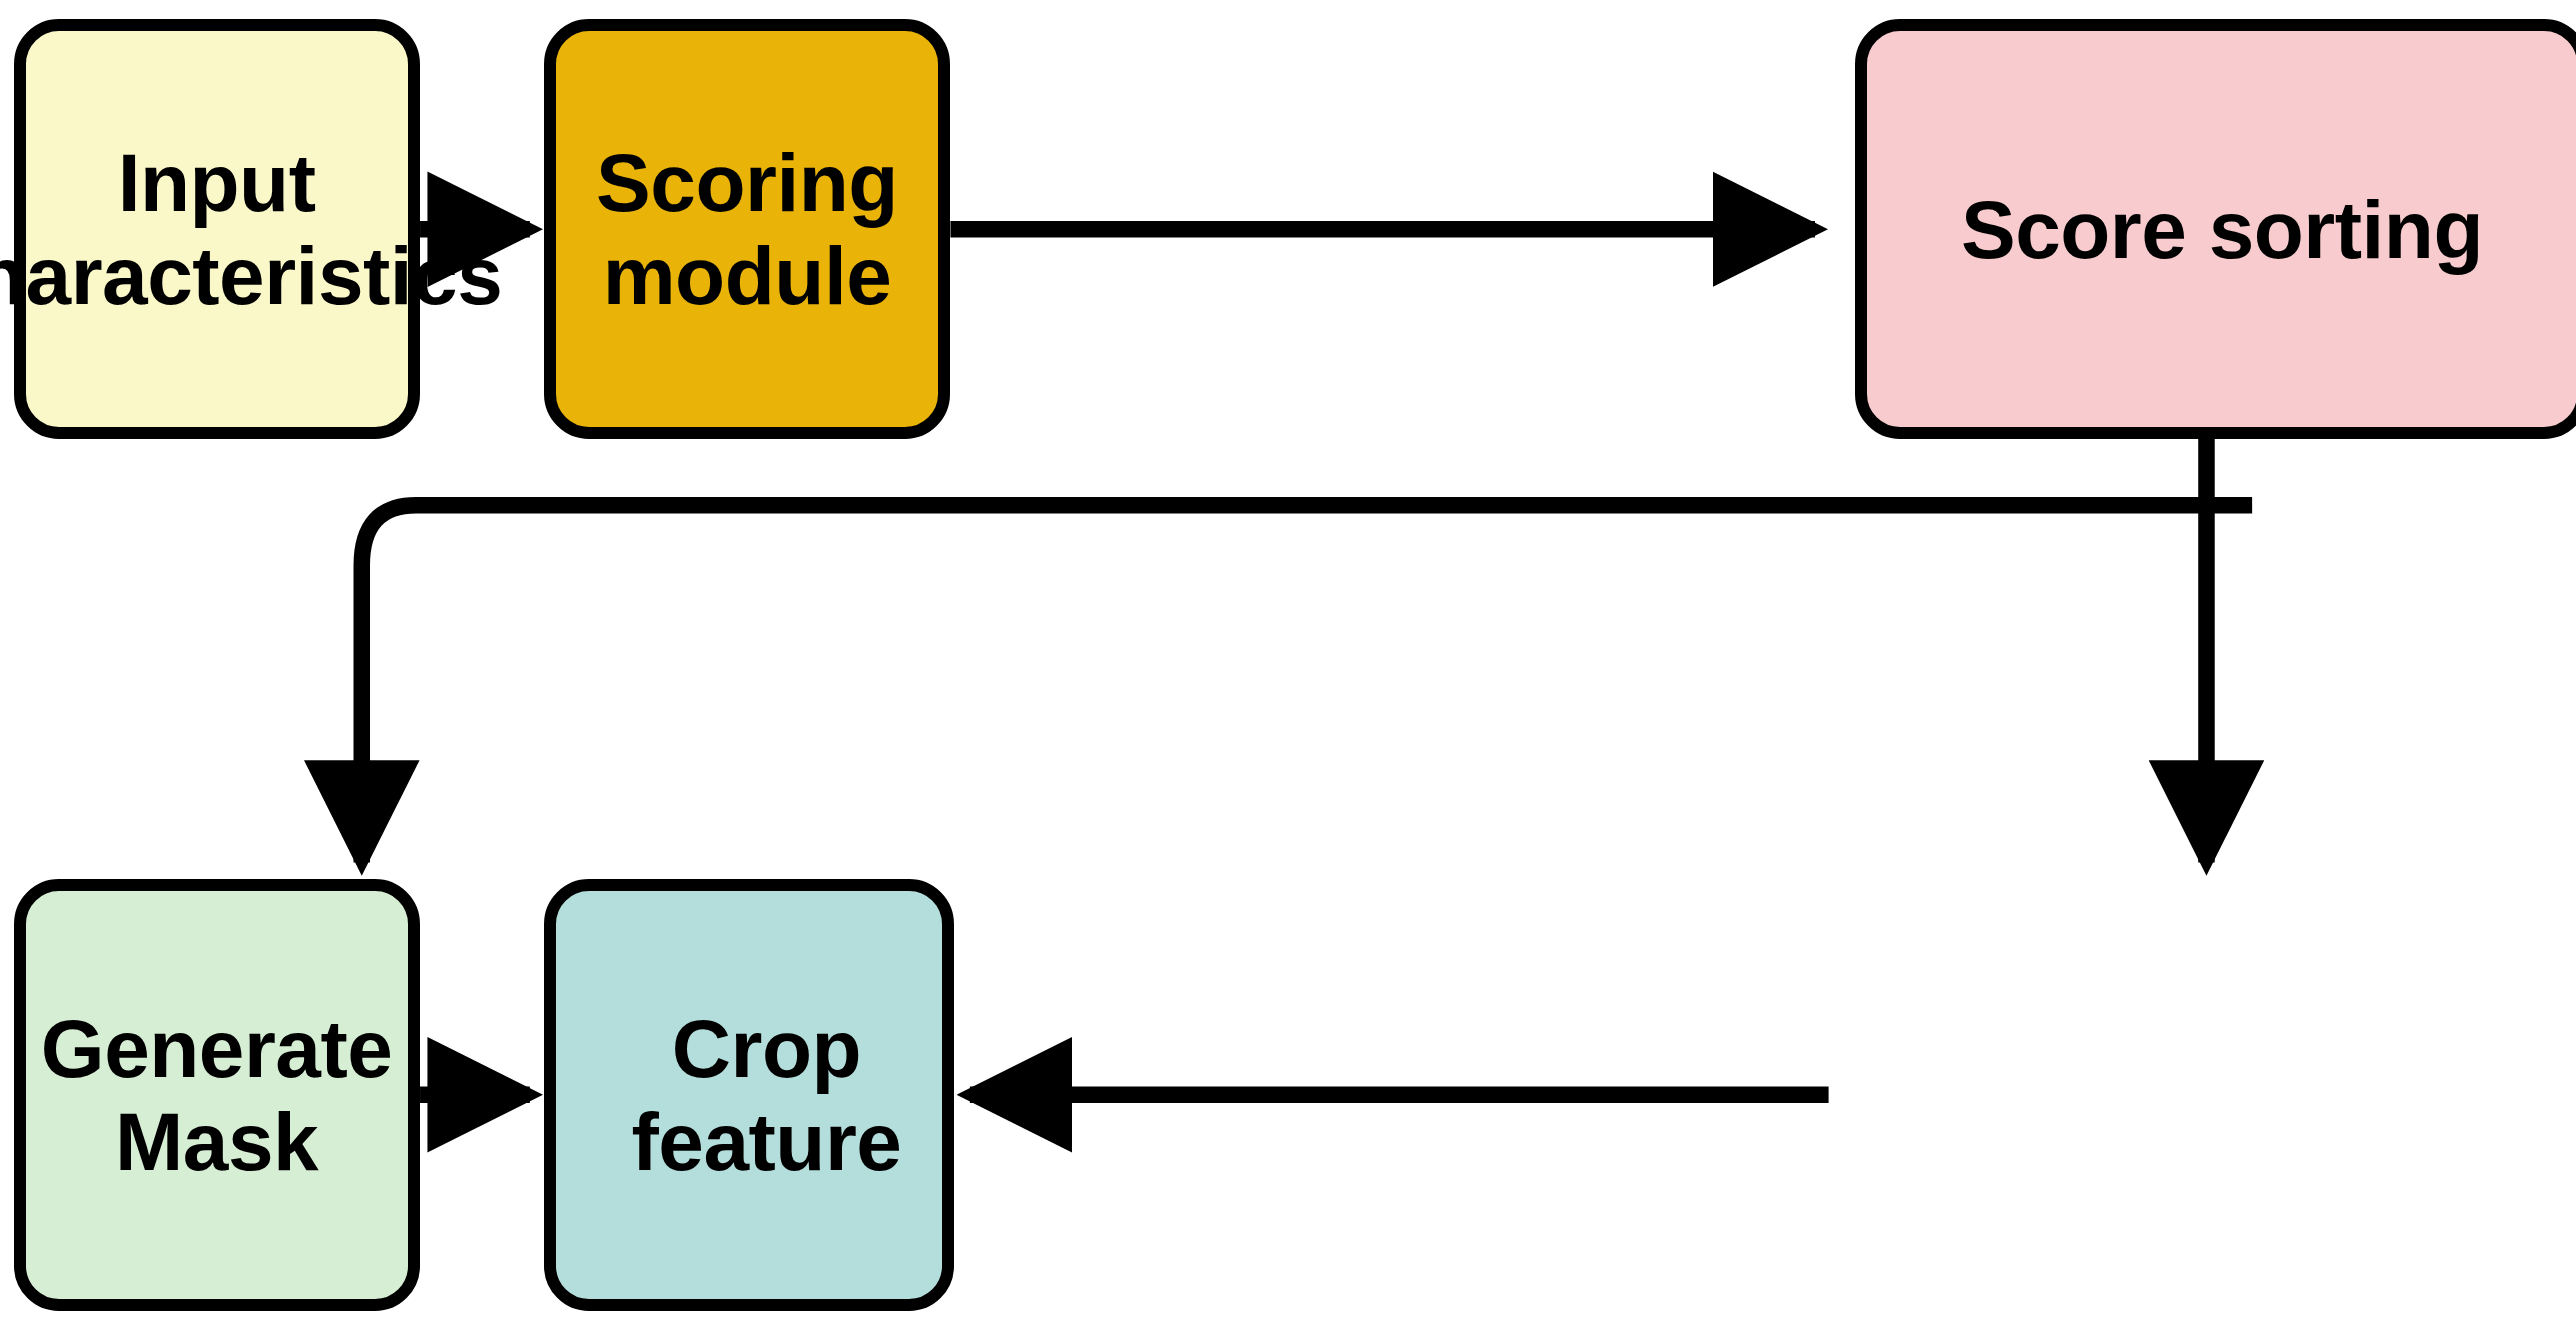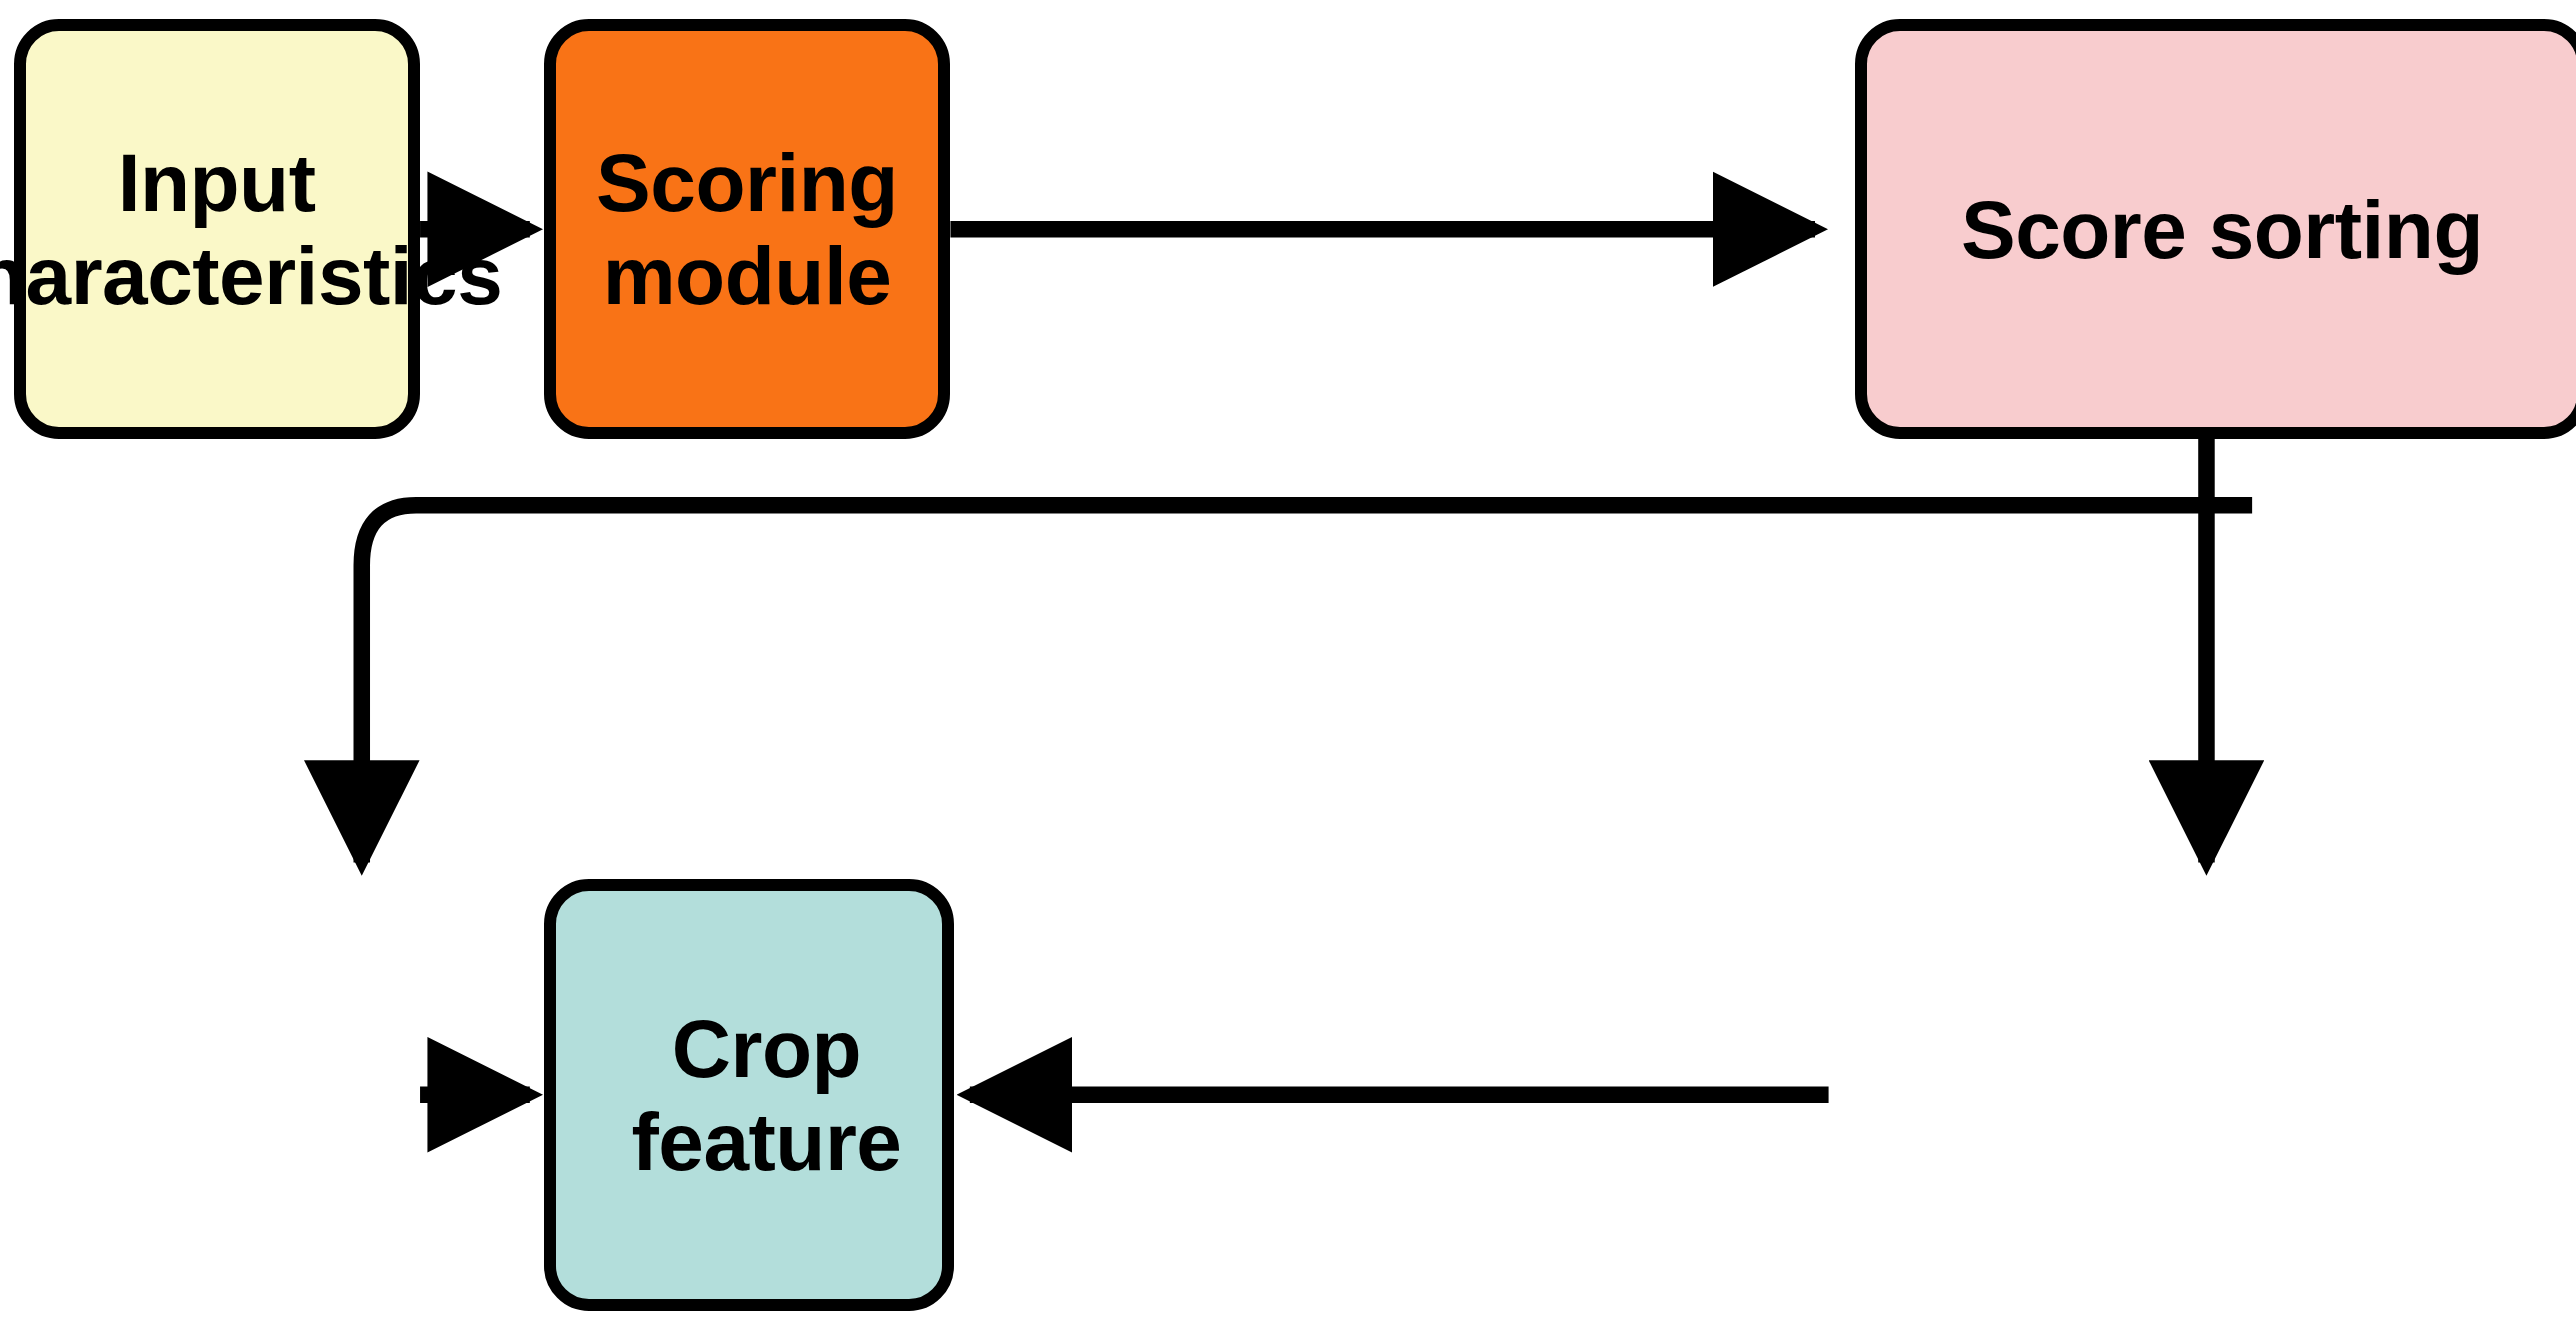--- a/index.html
+++ b/index.html
@@ -104,29 +104,33 @@
     <g>
       <line x1="1882" y1="1127" x2="998" y2="1127" stroke="#000000" stroke-width="17" marker-end="url(#arrowhead)"></line>
     </g>
   </svg>
 
   <div class="node" id="node-input-characteristics" style="background: rgb(250, 248, 200);">
     <span class="node-label">Input
 characteristics</span>
   </div>
 
-  <div class="node" id="node-scoring-module" style="background: #f97316; align-items: center;">
+  <div class="node" id="node-scoring-module" style="background: #eab308; align-items: center;">
     <span class="node-label">Scoring
 module</span>
   </div>
 
   <div class="node" id="node-score-sorting" style="background: rgb(248, 204, 206);">
     <span class="node-label">Score sorting</span>
   </div>
 
+  <div class="node" id="node-generate-mask" style="background: rgb(214, 239, 212);">
+    <span class="node-label">Generate
+Mask</span>
+  </div>
 
   <div class="node" id="node-crop-feature" style="background: rgb(179, 222, 219); padding-left: 35px;">
     <span class="node-label">Crop feature</span>
   </div>
 
 
 </div>
 
 
 </body></html>

